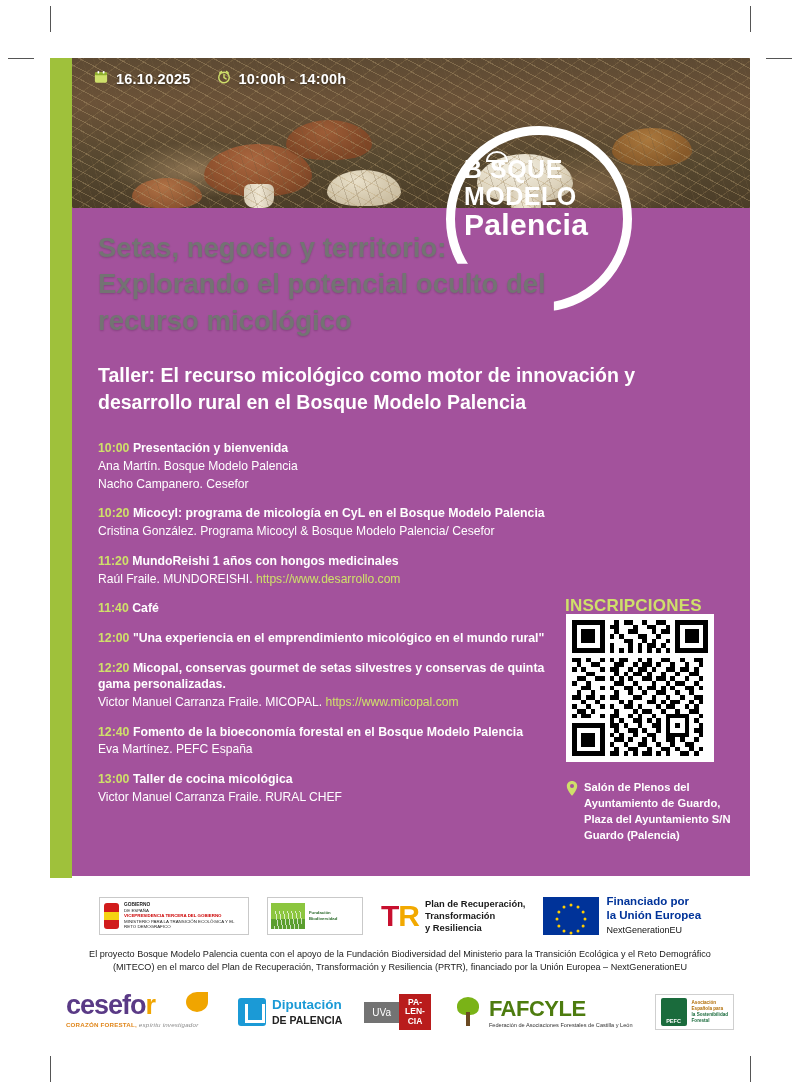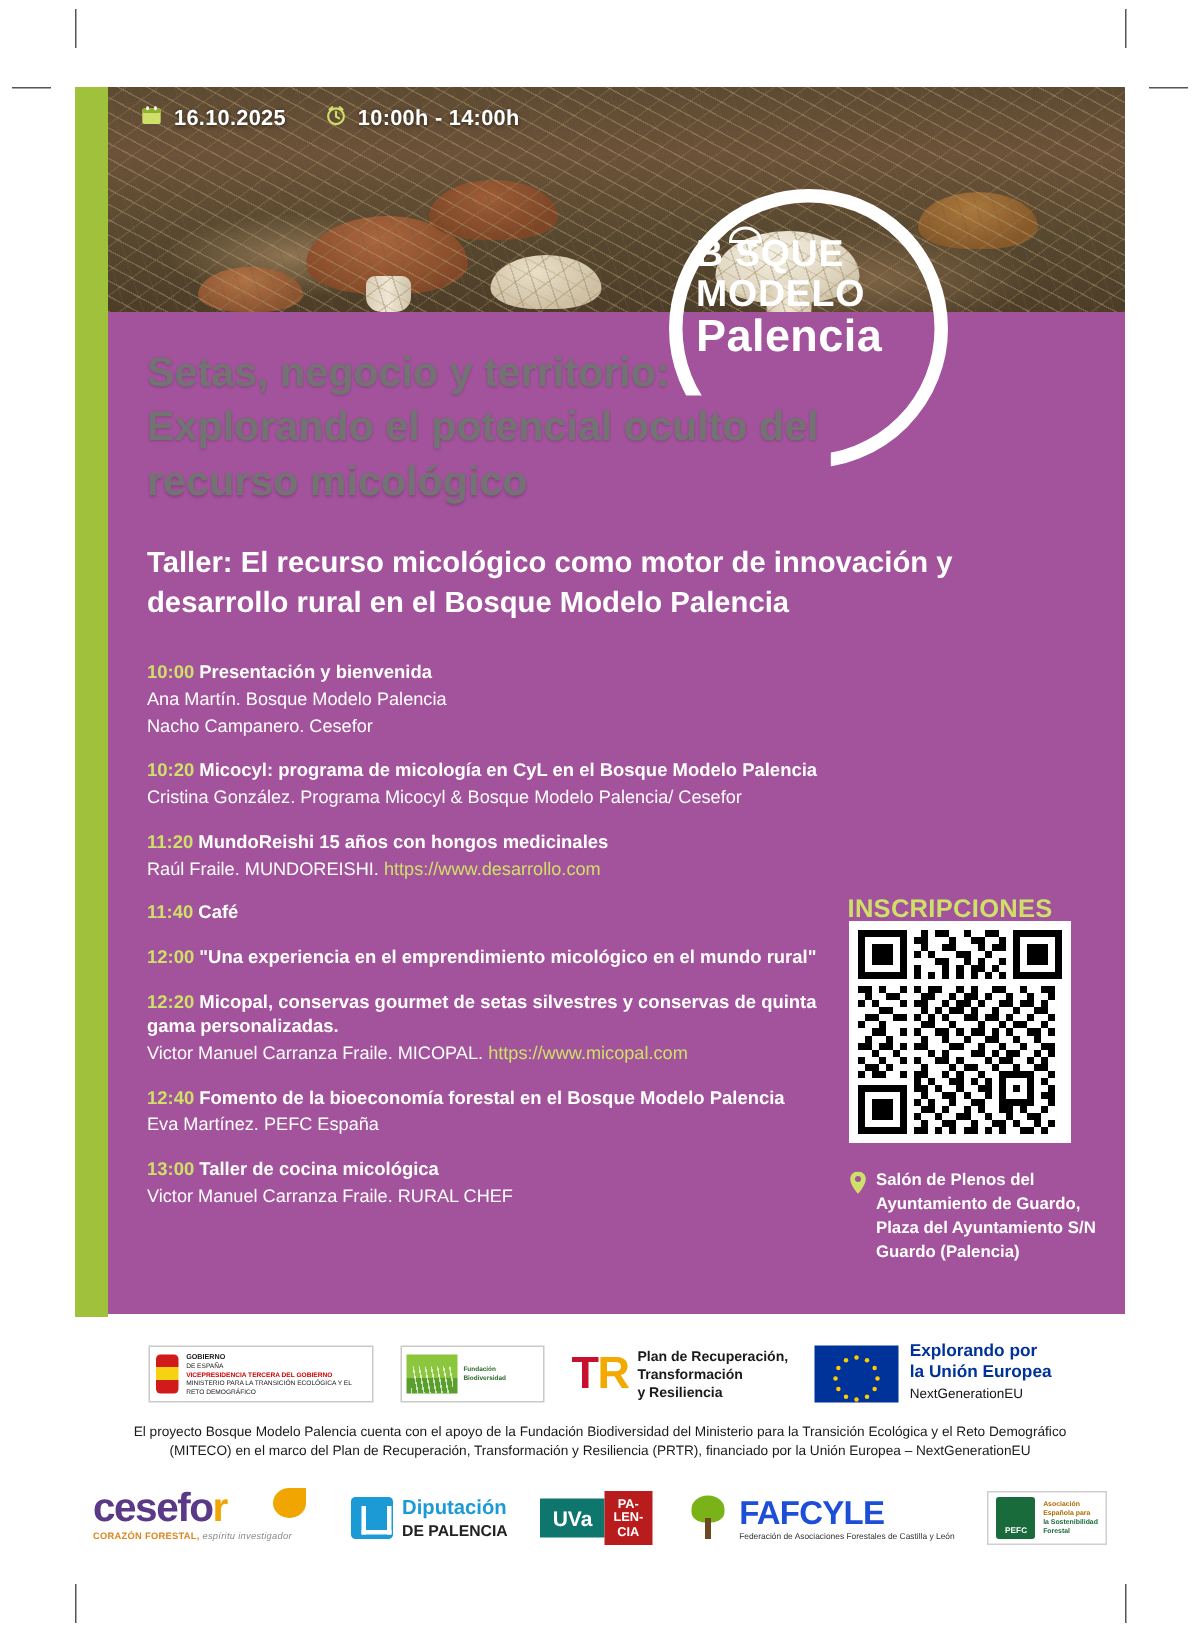--- a/index.html
+++ b/index.html
@@ -273,27 +273,27 @@
   .cesefor .tag { font-size: 6.2px; color: #e0861a; font-weight: bold; letter-spacing: .2px;}
   .cesefor .tag i { color:#8a8a8a; font-weight: normal;}
   .cesefor .leaf { position:absolute; right: 8px; top: 2px; width: 22px; height: 20px;
     background: #f0a500; border-radius: 60% 0 60% 60%; }
   .dipu { display: flex; align-items: center; gap: 6px; }
   .dipu-mark { width: 28px; height: 28px; background: #1b9ad6; border-radius: 3px; position: relative;}
   .dipu-mark:after{content:"";position:absolute;left:7px;top:6px;width:14px;height:16px;border:3px solid #fff;border-top:none;}
   .dipu-txt { font-size: 13.5px; font-weight: bold; color: #1b9ad6; line-height: 1.12;}
   .dipu-txt .sm { font-size: 10.5px; color: #222; }
   .uva { display:flex; align-items:center; }
-  .uva .a { background: #0f766e; color:#fff; font-size: 14px; font-weight: bold; padding: 5px 8px;}
+  .uva .a { background: #737373; color:#fff; font-size: 10px; font-weight: normal; padding: 5px 8px;}
   .uva .b { background: #b91c1c; color:#fff; font-size: 8.5px; font-weight: bold; padding: 4px 6px; line-height:1.1; text-align:center;}
   .fafcyle { display:flex; align-items:center; gap:6px; }
   .faf-tree { width: 30px; height: 30px; position: relative; }
   .faf-tree:before{content:"";position:absolute;left:4px;top:0;width:22px;height:18px;background:#7ab317;border-radius:50% 50% 40% 40%;}
   .faf-tree:after{content:"";position:absolute;left:13px;top:15px;width:4px;height:14px;background:#6b4a22;}
-  .faf-txt .main { font-size: 22px; font-weight: bold; color: #1d4ed8; letter-spacing: -.5px;}
+  .faf-txt .main { font-size: 22px; font-weight: bold; color: #4d7c0f; letter-spacing: -.5px;}
   .faf-txt .sub { font-size: 5.6px; color: #333; }
   .pefc { display:flex; align-items:center; gap:5px; border:1px solid #cfcfcf; padding: 3px 5px;}
   .pefc-mark { width: 26px; height: 28px; background: #1a6b3c; position: relative; border-radius: 2px;}
   .pefc-mark:after{content:"PEFC";position:absolute;left:0;bottom:2px;width:100%;text-align:center;color:#fff;font-size:5.5px;font-weight:bold;}
   .pefc-txt { font-size: 4.6px; color: #b06b00; font-weight: bold; line-height: 1.3;}
   .pefc-txt .g { color:#1a6b3c; }
 </style>
 </head>
 <body>
 
@@ -371,21 +371,21 @@
       <div class="line2">Ana Martín. Bosque Modelo Palencia</div>
       <div class="line2">Nacho Campanero. Cesefor</div>
     </div>
 
     <div class="slot">
       <div class="line1"><span class="time">10:20</span> <span>Micocyl: programa de micología en CyL en el Bosque Modelo Palencia</span></div>
       <div class="line2">Cristina González. Programa Micocyl &amp; Bosque Modelo Palencia/ Cesefor</div>
     </div>
 
     <div class="slot">
-      <div class="line1"><span class="time">11:20</span> <span>MundoReishi 15 años con hongos medicinales</span></div>
+      <div class="line1"><span class="time">11:20</span> <span>MundoReishi 1 años con hongos medicinales</span></div>
       <div class="line2"><span>Raúl Fraile. MUNDOREISHI.</span> <span class="link">https://www.desarrollo.com</span></div>
     </div>
 
     <div class="slot">
       <div class="line1"><span class="time">11:40</span> <span>Café</span></div>
     </div>
 
     <div class="slot">
       <div class="line1"><span class="time">12:00</span> <span>"Una experiencia en el emprendimiento micológico en el mundo rural"</span></div>
     </div>
@@ -699,21 +699,21 @@
             <circle cx="28" cy="36" r="1.5"></circle>
               <circle cx="21" cy="34.1" r="1.5"></circle>
               <circle cx="15.9" cy="29" r="1.5"></circle>
             <circle cx="14" cy="22" r="1.5"></circle>
               <circle cx="15.9" cy="15" r="1.5"></circle>
               <circle cx="21" cy="9.9" r="1.5"></circle>
           </g>
         </svg>
       </div>
       <div class="eu-txt">
-        <span>Explorando por</span><br>
+        <span>Financiado por</span><br>
         <span>la Unión Europea</span><br>
         <span class="ng">NextGenerationEU</span>
       </div>
     </div>
   </div>
 
   <div class="disclaimer">El proyecto Bosque Modelo Palencia cuenta con el apoyo de la Fundación Biodiversidad del Ministerio para la Transición Ecológica y el Reto Demográfico (MITECO) en el marco del Plan de Recuperación, Transformación y Resiliencia (PRTR), financiado por la Unión Europea – NextGenerationEU</div>
 
   <div class="bottom-logos">
 

